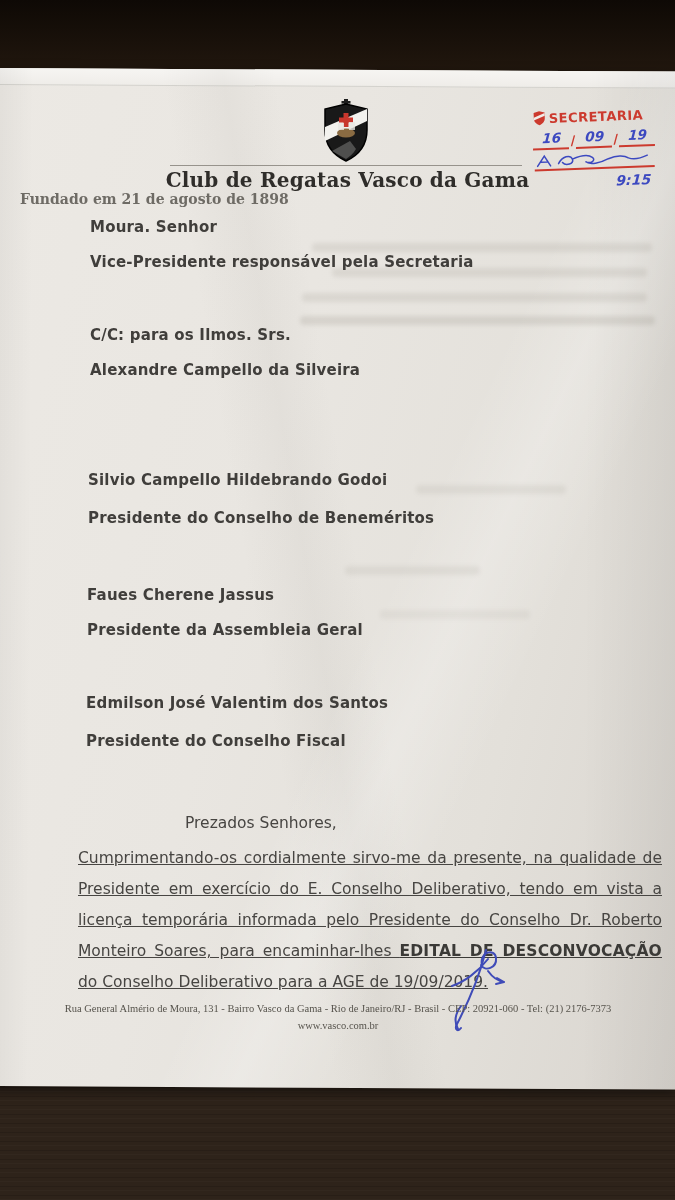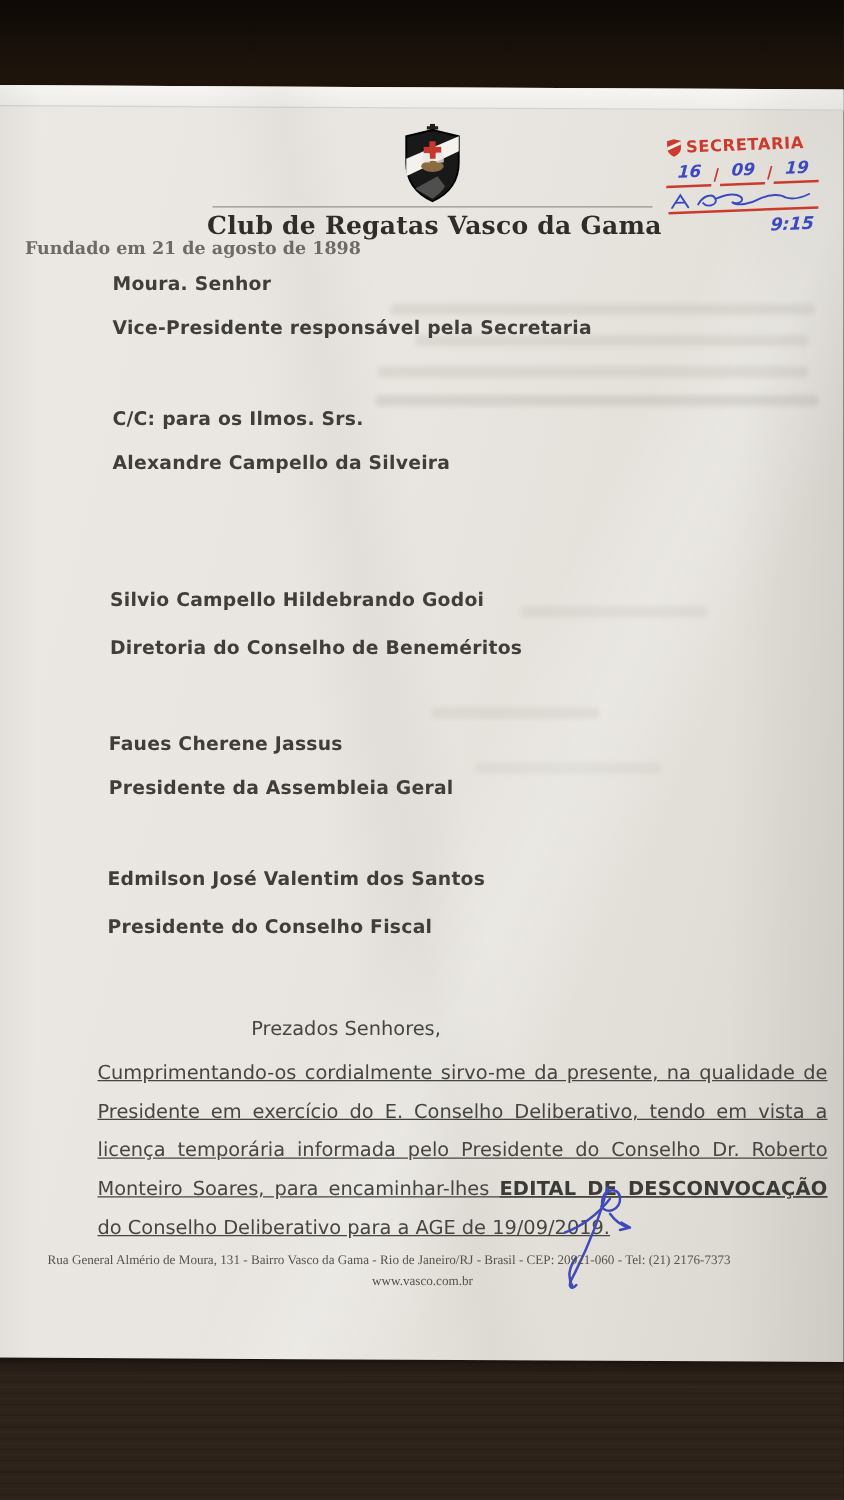--- a/index.html
+++ b/index.html
@@ -23,25 +23,25 @@
                     linear-gradient(80deg,transparent 40%,rgba(140,135,128,.07) 47%,transparent 53%),
                     linear-gradient(90deg,rgba(0,0,0,.05),transparent 6%,transparent 86%,rgba(0,0,0,.06));}
   .content{position:absolute;inset:0;}
   .content > *{position:absolute;}
   .rule{left:170px;top:165px;width:352px;height:1px;background:#97938c;}
   .club{left:20px;top:168px;width:655px;text-align:center;
         font:700 20px "DejaVu Serif",serif;color:#2f2d2a;letter-spacing:.2px;}
   .founded{left:20px;top:191px;width:655px;
         font:700 14px "DejaVu Serif",serif;color:#6e6b65;}
   .addr{font:700 15px/1.15 "DejaVu Sans",sans-serif;color:#403e3b;letter-spacing:.2px;white-space:nowrap;}
-  .greeting{left:185px;top:814px;font:400 15.5px "DejaVu Sans",sans-serif;color:#474542;margin-left:16px;}
+  .greeting{left:185px;top:814px;font:400 15.5px "DejaVu Sans",sans-serif;color:#474542;}
   .bodypar{left:78px;top:843px;width:584px;text-align:justify;
         font:400 15.5px/31px "DejaVu Sans",sans-serif;color:#474542;text-decoration:underline;}
   .edital{font-weight:700;text-decoration:underline;color:#3b3a37;letter-spacing:.2px;}
-  .footer1{left:38px;top:1003px;width:600px;text-align:left;
+  .footer1{left:38px;top:1003px;width:600px;text-align:center;
         font:400 10.5px "Liberation Serif",serif;color:#56534c;white-space:nowrap;}
   .footer2{left:38px;top:1020px;width:600px;text-align:center;
         font:400 10.5px "Liberation Serif",serif;color:#56534c;}
   .stamp{left:534px;top:108px;width:132px;transform:rotate(-2.2deg);}
   .stamp-row1{display:flex;align-items:center;gap:3px;
         font:700 13px "DejaVu Sans",sans-serif;color:#cc3a2e;letter-spacing:.5px;}
   .stamp-date{display:flex;align-items:flex-end;margin-top:4px;}
   .stamp-date .d{font:italic 700 13.5px "DejaVu Sans",sans-serif;color:#3c49c0;
         transform:skewX(-6deg);padding:0 6px 2px;border-bottom:2px solid #cc3a2e;
         min-width:24px;text-align:center;}
@@ -116,21 +116,21 @@
     <div class="bleed" style="left:345px;top:566px;width:135px;opacity:.10"></div>
     <div class="bleed" style="left:380px;top:610px;width:150px;opacity:.08"></div>
 
     <div class="addr" style="left:90px;top:219px">Moura. Senhor</div>
     <div class="addr" style="left:90px;top:254px">Vice-Presidente responsável pela Secretaria</div>
     <div class="addr" style="left:90px;top:327px">C/C: para os Ilmos. Srs.</div>
 
     <div class="addr" style="left:90px;top:362px">Alexandre Campello da Silveira</div>
 
     <div class="addr" style="left:88px;top:472px">Silvio Campello Hildebrando Godoi</div>
-    <div class="addr" style="left:88px;top:510px">Diretoria do Conselho de Beneméritos</div>
+    <div class="addr" style="left:88px;top:510px">Presidente do Conselho de Beneméritos</div>
 
     <div class="addr" style="left:87px;top:587px">Faues Cherene Jassus</div>
     <div class="addr" style="left:87px;top:622px">Presidente da Assembleia Geral</div>
 
     <div class="addr" style="left:86px;top:695px">Edmilson José Valentim dos Santos</div>
     <div class="addr" style="left:86px;top:733px">Presidente do Conselho Fiscal</div>
 
     <div class="greeting">Prezados Senhores,</div>
     <div class="bodypar"><span>Cumprimentando-os cordialmente sirvo-me da presente, na qualidade de Presidente em exercício do E. Conselho Deliberativo, tendo em vista a licença temporária informada pelo Presidente do Conselho Dr. Roberto Monteiro Soares, para encaminhar-lhes </span><span class="edital">EDITAL DE DESCONVOCAÇÃO</span><span> do Conselho Deliberativo para a AGE de 19/09/2019.</span></div>
 

